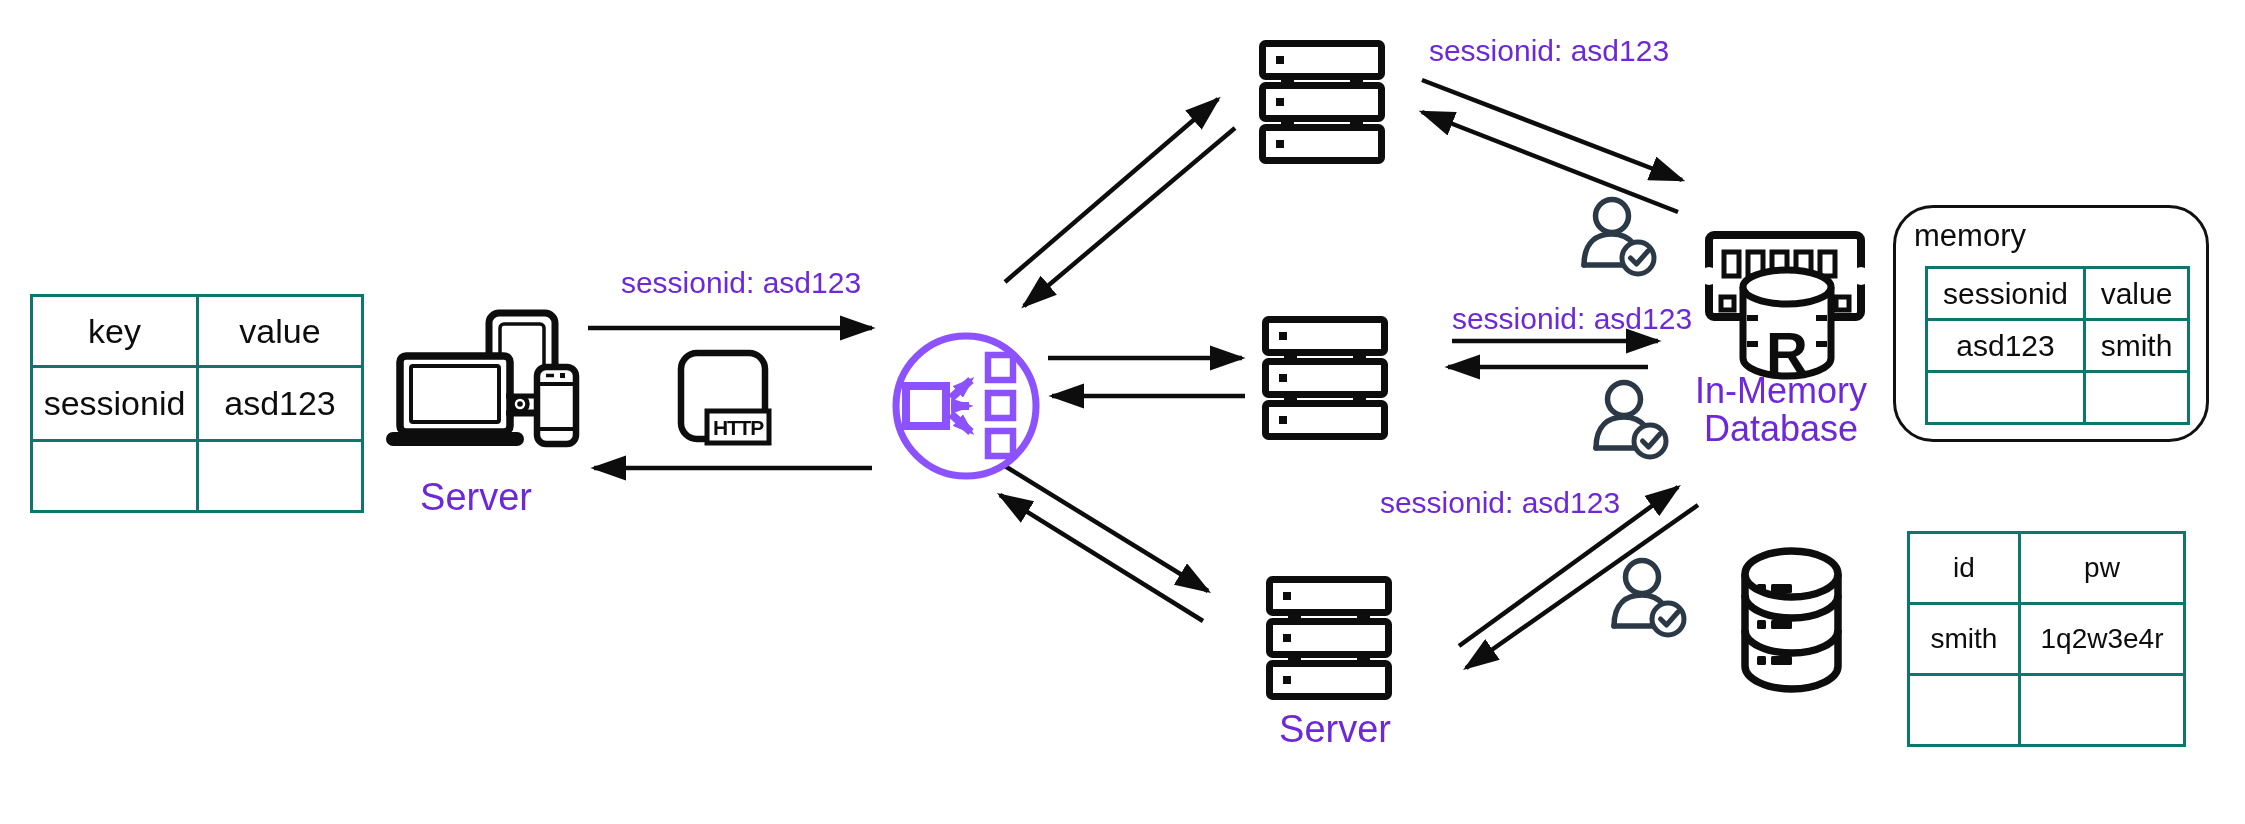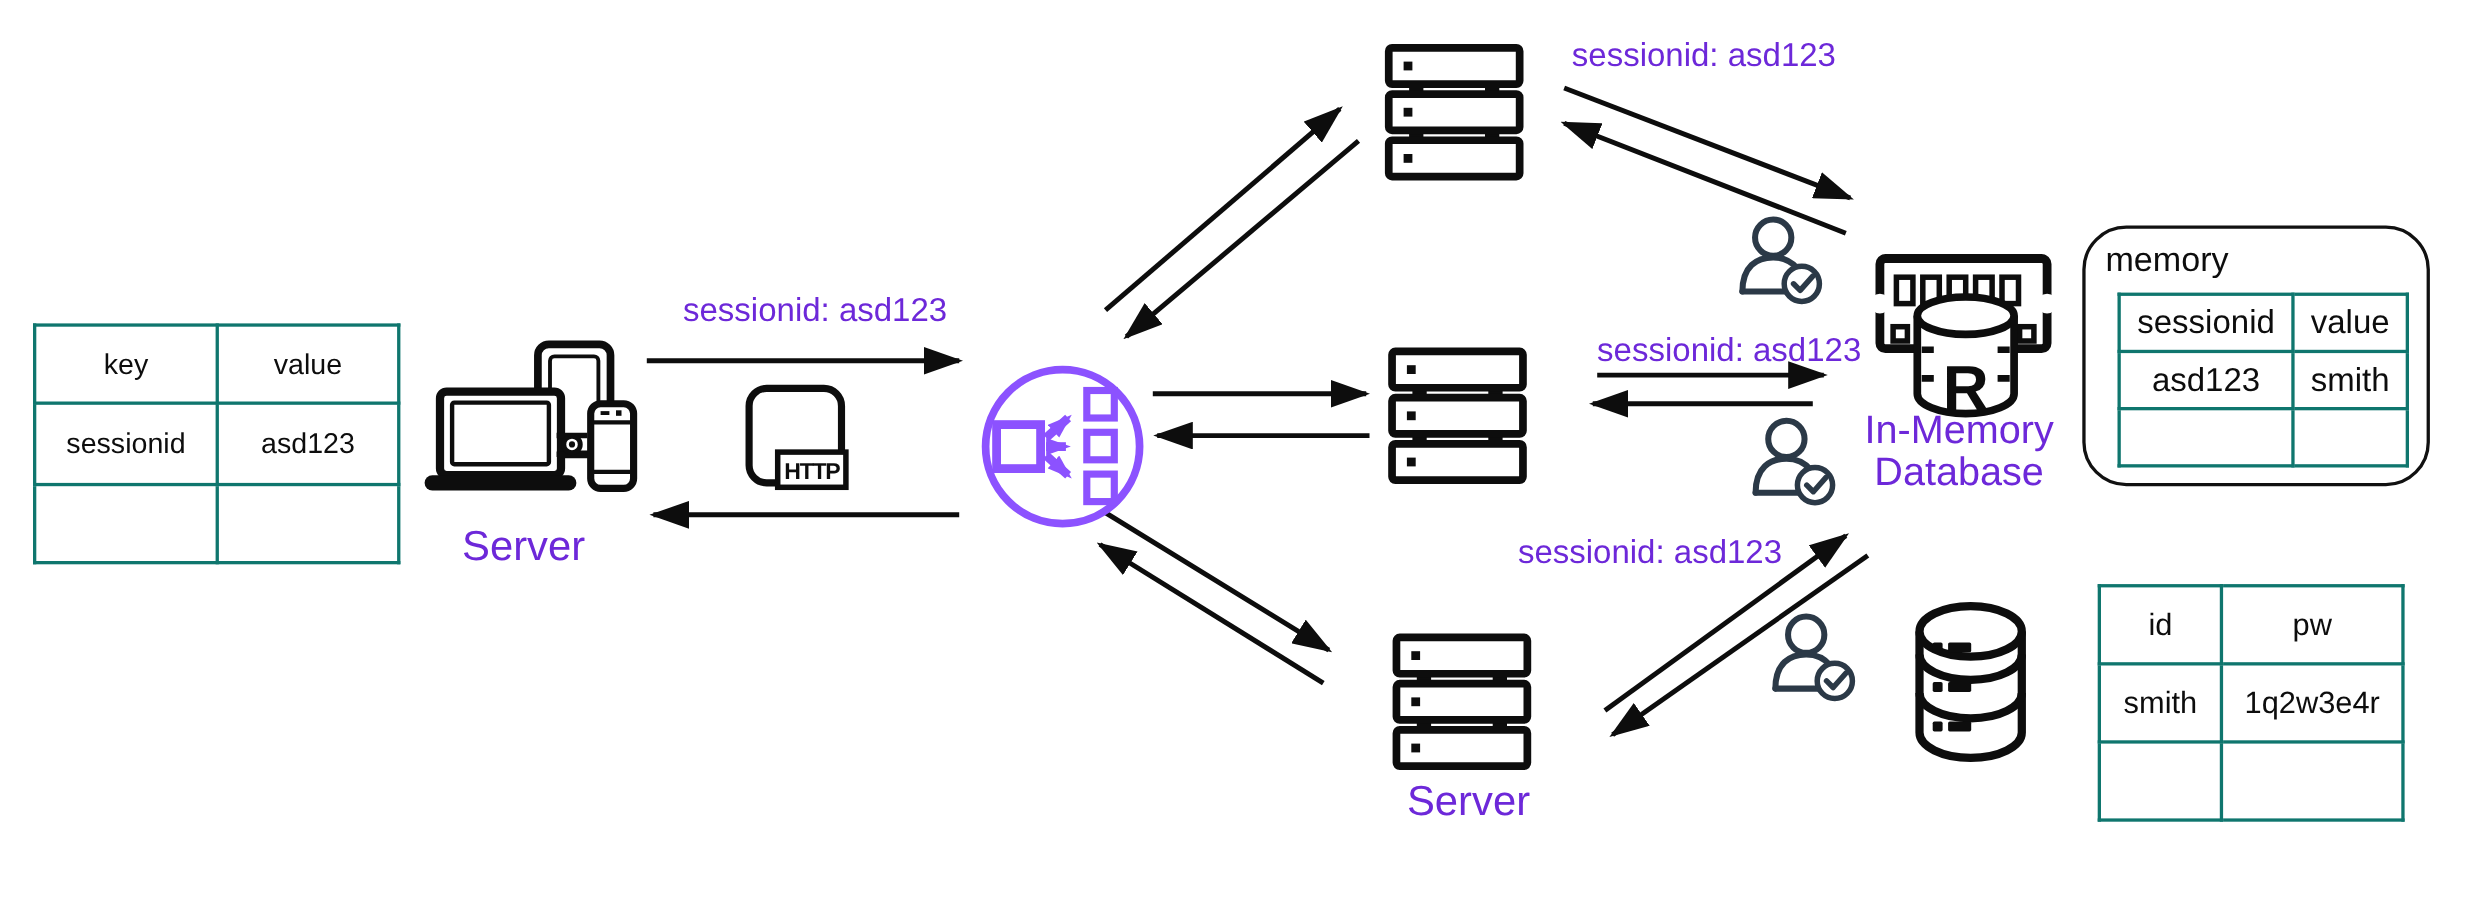--- a/index.html
+++ b/index.html
@@ -11,21 +11,21 @@
   .abs{position:absolute;}
   .lbl{position:absolute;text-align:center;color:#6d28d9;}
   .msg{font-size:30px;}
   .node-label{font-size:38px;}
   .node-label-sm{font-size:36px;line-height:38px;}
   table.diagram{border-collapse:collapse;table-layout:fixed;background:#fff;}
   table.diagram td,table.diagram th{
     border:3px solid #0f766e;text-align:center;vertical-align:middle;
     font-weight:400;padding:0;overflow:hidden;white-space:nowrap;
   }
-  .client-table{font-size:26px;}
+  .client-table{font-size:34px;}
   .client-table td{height:68px;}
   .mem-panel{
     position:absolute;left:1893px;top:205px;width:316px;height:237px;
     border:3.5px solid #111;border-radius:40px;background:#fff;box-sizing:border-box;
   }
   .mem-title{position:absolute;left:18px;top:10px;font-size:31px;}
   .mem-table{position:absolute;left:29px;top:58px;font-size:30px;}
   .mem-table td{height:49px;}
   .cred-table{font-size:28px;}
   .cred-table td{height:68px;}

